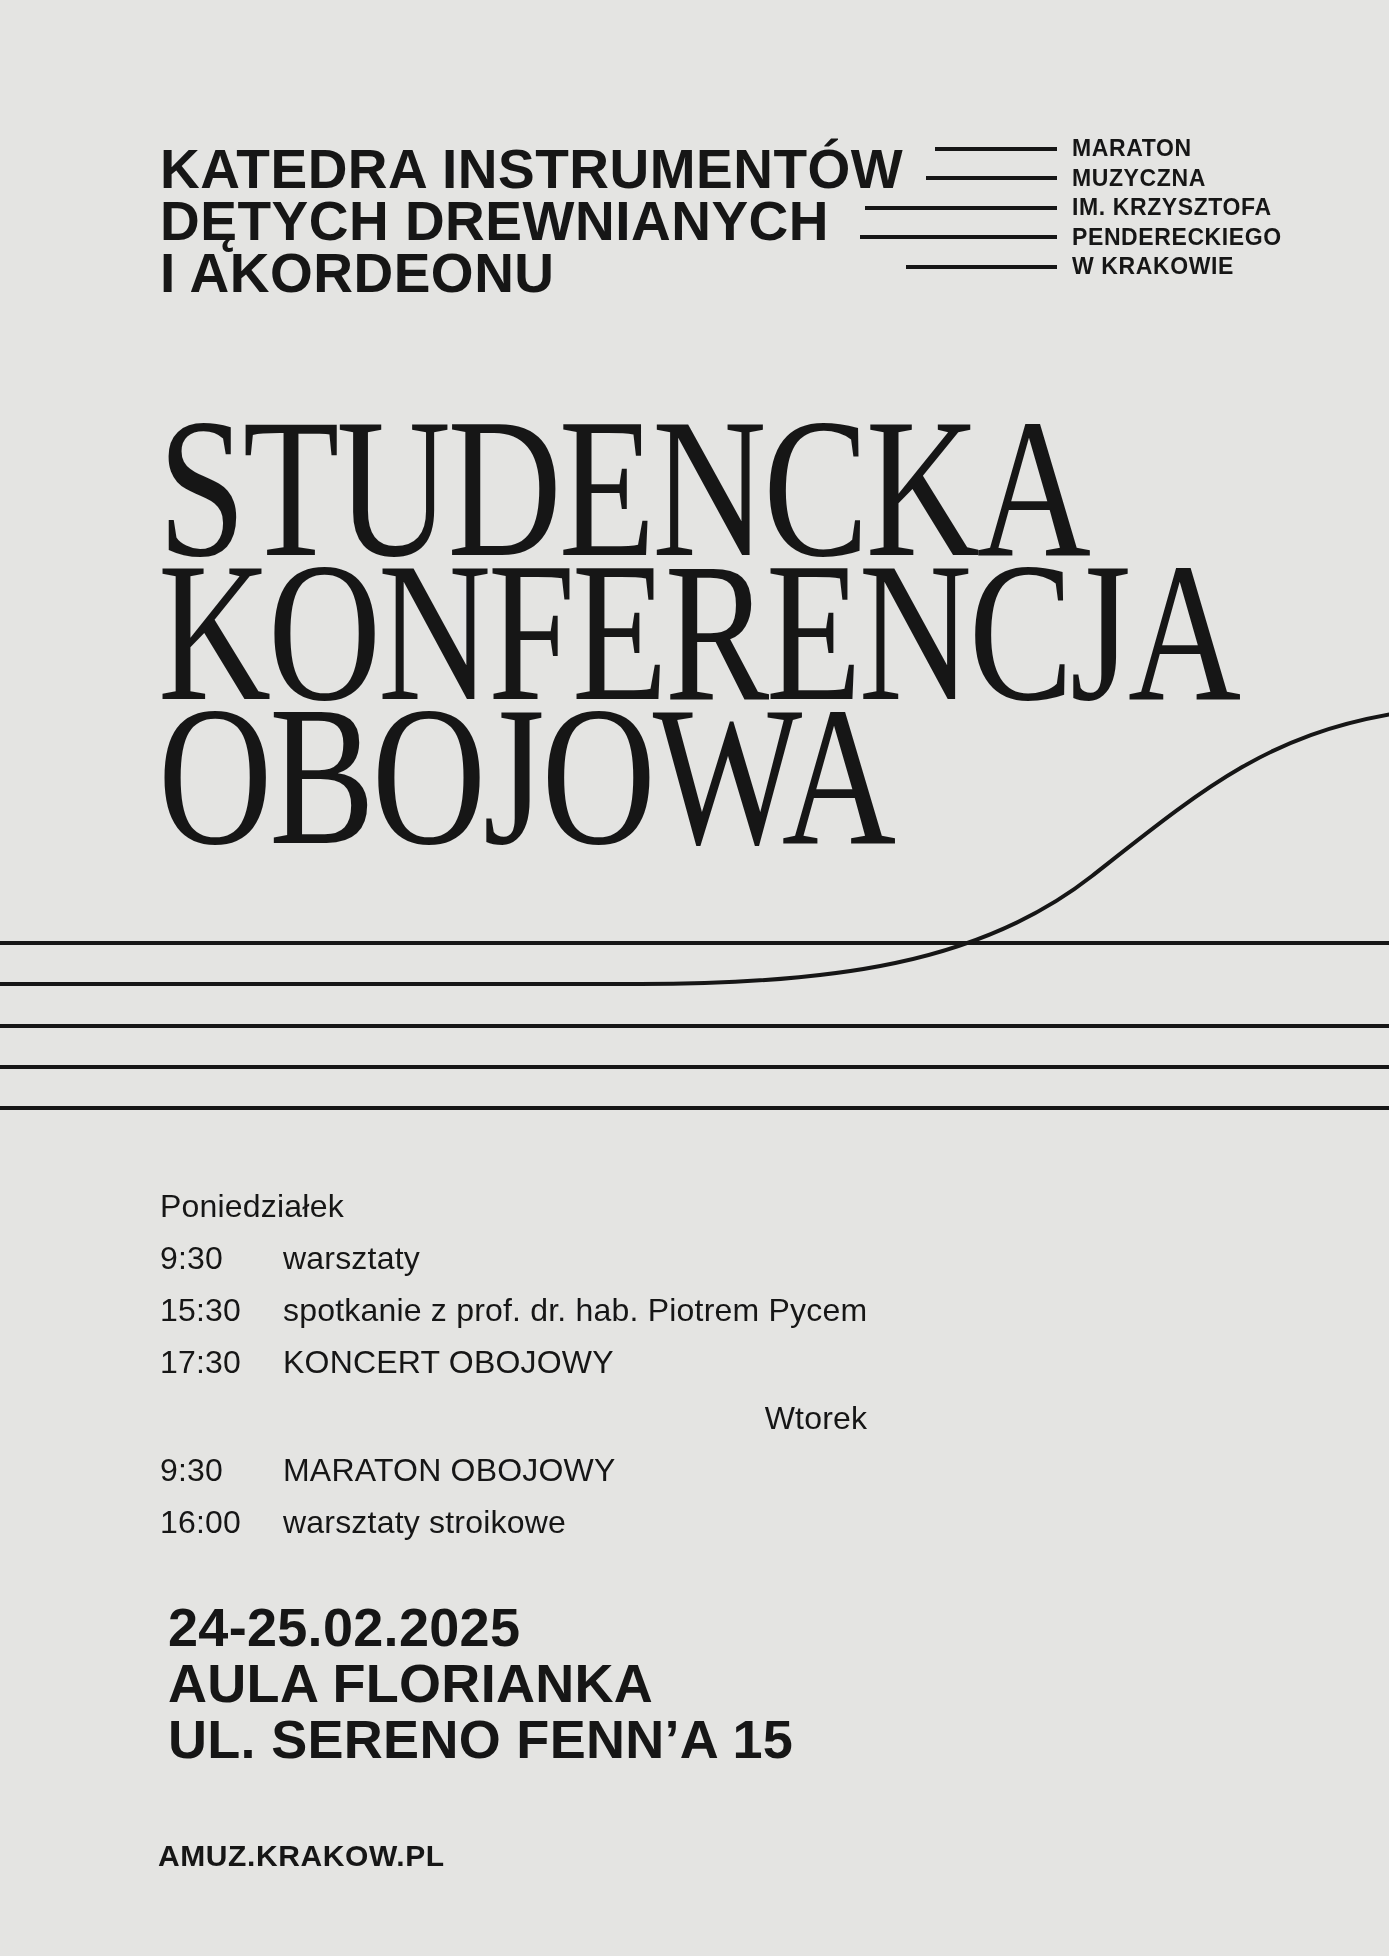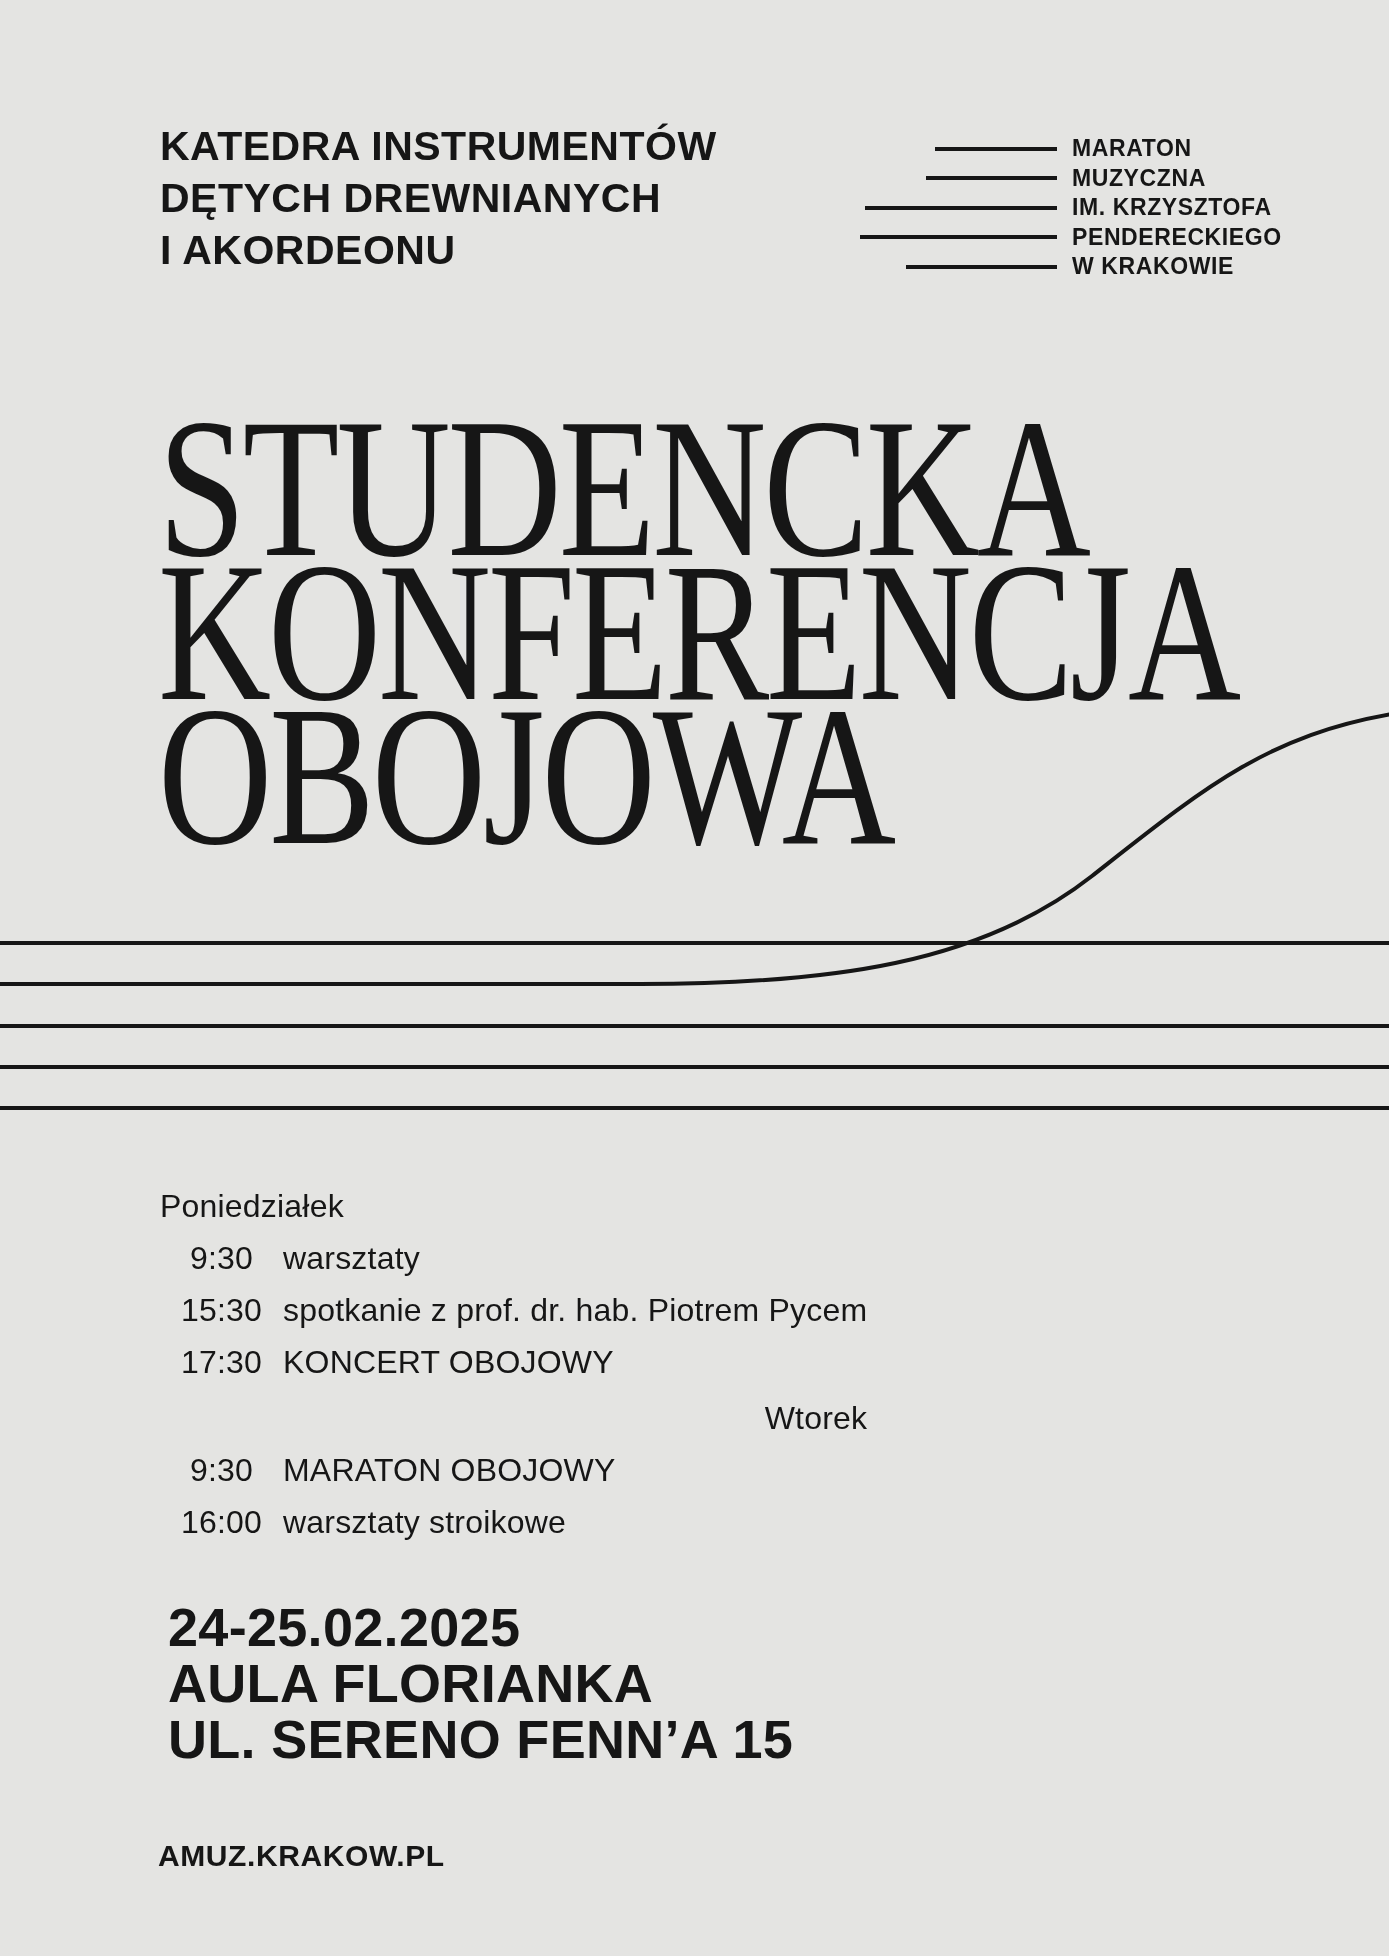--- a/index.html
+++ b/index.html
@@ -8,22 +8,22 @@
     background:#e4e4e2;
     color:#161616;
     font-family:"Liberation Sans","DejaVu Sans",sans-serif;
     position:relative;
     overflow:hidden;
   }
   .poster{position:absolute;inset:0;}
 
   
   .dept{
-    position:absolute;left:160px;top:120px;
-    font-size:41px;line-height:52px;font-weight:700;
+    position:absolute;left:160px;top:143px;
+    font-size:55px;line-height:52px;font-weight:700;
     letter-spacing:0.5px;
   }
   .dept div{white-space:nowrap;}
 
   
   .logo{position:absolute;left:860px;top:134px;}
   .logo-row{display:flex;align-items:center;height:29.5px;}
   .rule-col{width:197px;display:flex;justify-content:flex-end;}
   .rule{height:4px;background:#161616;display:block;}
   .rule-a{width:122px}.rule-b{width:131px}.rule-c{width:192px}
@@ -51,21 +51,21 @@
   .deco{position:absolute;left:0;top:0;width:1389px;height:1956px;pointer-events:none;}
 
   
   .schedule{
     position:absolute;left:160px;top:1180px;
     font-size:32px;line-height:52px;font-weight:500;
     letter-spacing:0.2px;
   }
   .day-header{font-weight:500;}
   .day-gap{margin-top:4px;text-align:right;}
-  .event-row{display:flex;text-align:center;}
+  .event-row{display:flex;}
   .event-time{width:123px;flex:0 0 auto;}
   .event-label{white-space:nowrap;}
 
   
   .when-where{
     position:absolute;left:168px;top:1599px;
     font-size:54px;line-height:56px;font-weight:700;
     letter-spacing:0.3px;
   }
   .when-where div{white-space:nowrap;}

